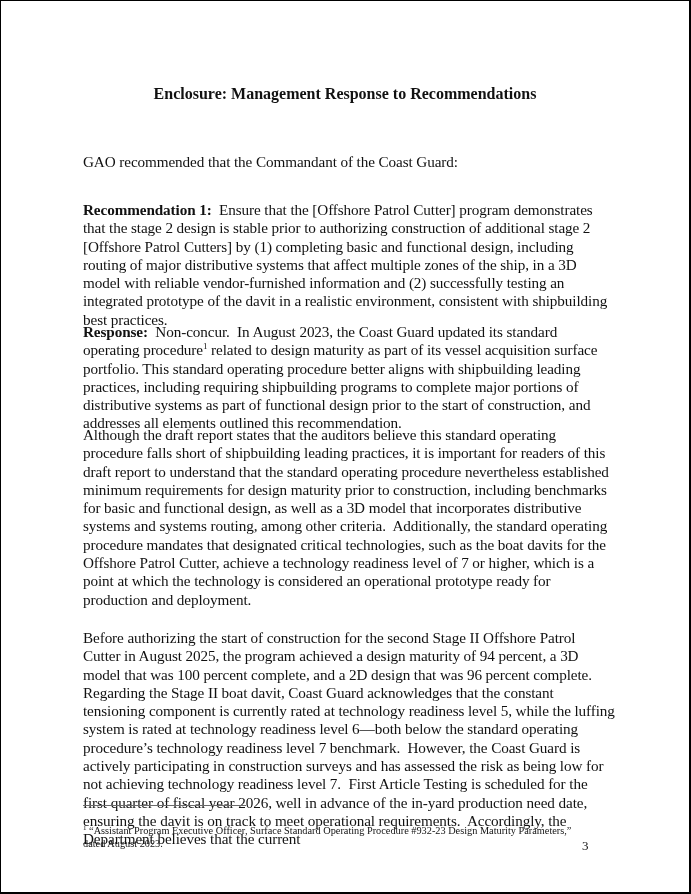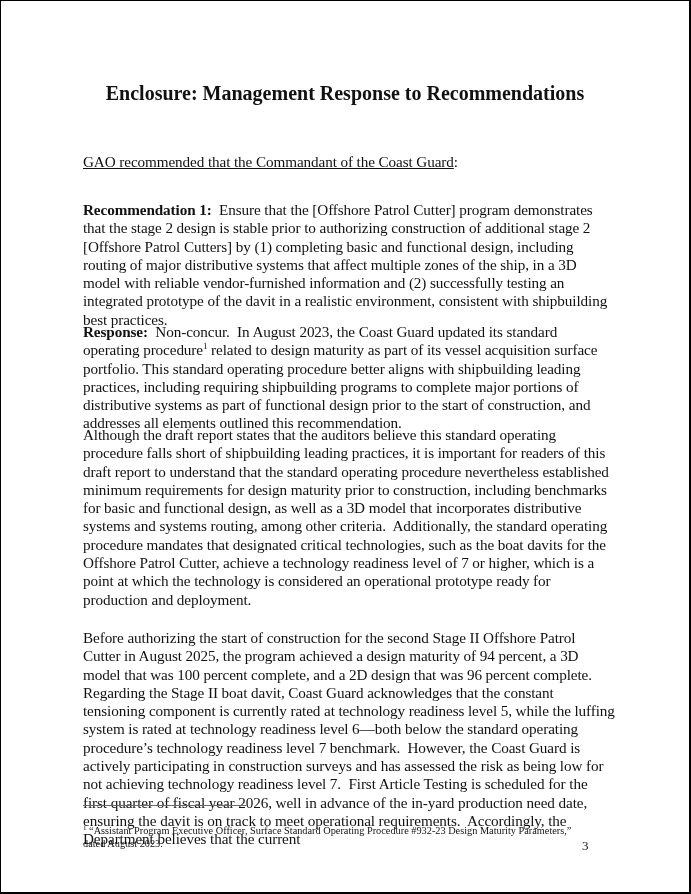--- a/index.html
+++ b/index.html
@@ -23,39 +23,38 @@
     font-family: "Liberation Serif", "DejaVu Serif", serif;
     color: #111111;
   }
   .title {
     position: absolute;
     left: 0;
     right: 0;
     top: 83px;
     text-align: center;
     font-weight: bold;
-    font-size: 20px;
+    font-size: 16px;
     line-height: 19px;
   }
   .body-text {
     position: absolute;
     left: 82px;
     width: 532px;
     font-size: 15.2px;
     line-height: 18.3px;
     letter-spacing: -0.1px;
   }
   .body-text p {
     margin: 0;
   }
   .intro {
     top: 152px;
   }
   .intro .u {
-    text-decoration: underline;
   }
   .rec { top: 200px; }
   .resp { top: 322px; font-family: Liberation Serif, serif; }
   .para3 { top: 425px; }
   .para4 { top: 628px; }
   .lbl { font-weight: bold; }
   sup {
     font-size: 9px;
     line-height: 0;
     vertical-align: 6px;

